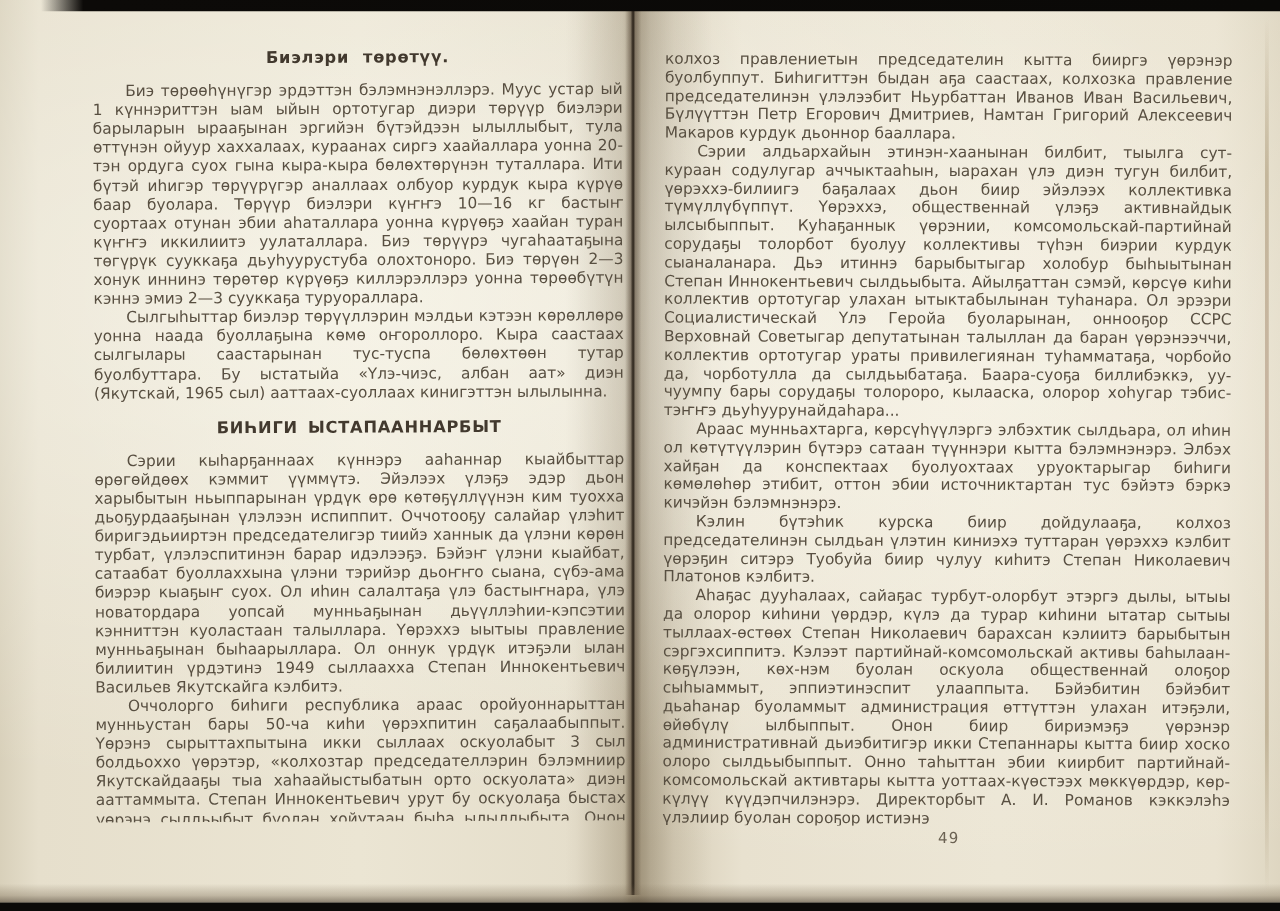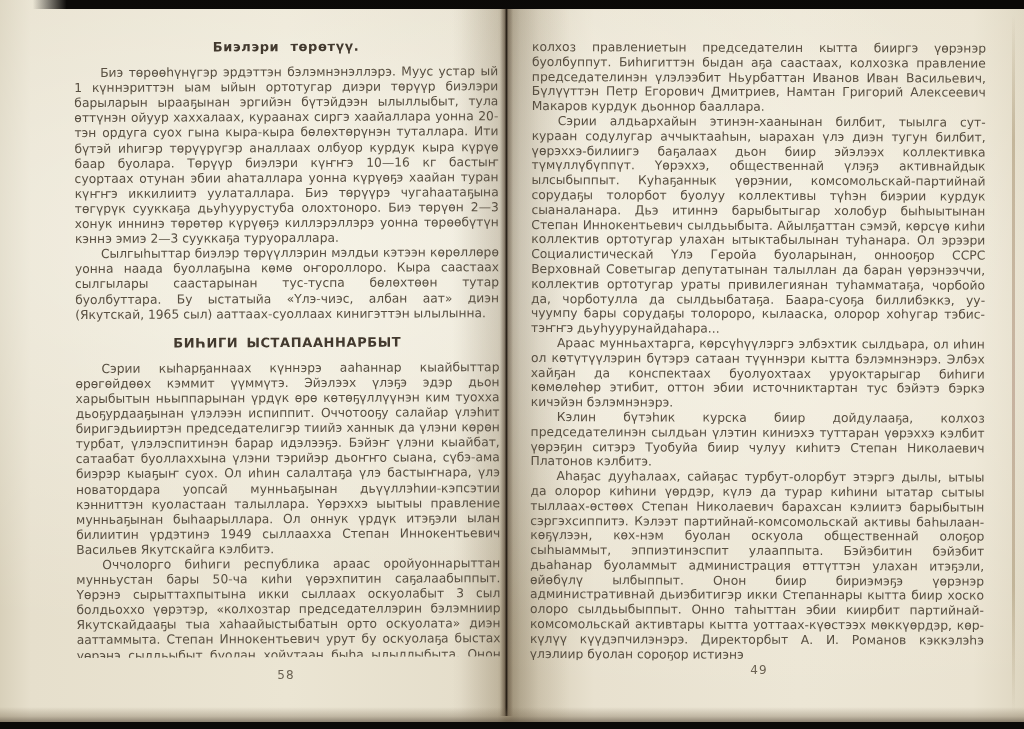--- a/index.html
+++ b/index.html
@@ -60,21 +60,20 @@
   <div class="spine"></div>
 
   <div class="page-text left">
     <h2 class="h-center">Биэлэри төрөтүү.</h2>
     <p>Биэ төрөөһүнүгэр эрдэттэн бэлэмнэнэллэрэ. Муус устар ый 1 күннэриттэн ыам ыйын ортотугар диэри төрүүр биэлэри барыларын ырааҕынан эргийэн бүтэйдээн ылыллыбыт, тула өттүнэн ойуур хаххалаах, кураанах сиргэ хаайаллара уонна 20-тэн ордуга суох гына кыра-кыра бөлөхтөрүнэн туталлара. Ити бүтэй иһигэр төрүүрүгэр аналлаах олбуор курдук кыра күрүө баар буолара. Төрүүр биэлэри күҥҥэ 10—16 кг бастыҥ суортаах отунан эбии аһаталлара уонна күрүөҕэ хаайан туран күҥҥэ иккилиитэ уулаталлара. Биэ төрүүрэ чугаһаатаҕына төгүрүк сууккаҕа дьуһуурустуба олохтоноро. Биэ төрүөн 2—3 хонук иннинэ төрөтөр күрүөҕэ киллэрэллэрэ уонна төрөөбүтүн кэннэ эмиэ 2—3 сууккаҕа туруораллара.</p>
     <p>Сылгыһыттар биэлэр төрүүллэрин мэлдьи кэтээн көрөллөрө уонна наада буоллаҕына көмө оҥороллоро. Кыра саастаах сылгылары саастарынан тус-туспа бөлөхтөөн тутар буолбуттара. Бу ыстатыйа «Үлэ-чиэс, албан аат» диэн (Якутскай, 1965 сыл) ааттаах-суоллаах кинигэттэн ылылынна.</p>
     <h2 class="h-center h-mid">БИҺИГИ ЫСТАПААННАРБЫТ</h2>
     <p>Сэрии кыһарҕаннаах күннэрэ ааһаннар кыайбыттар өрөгөйдөөх кэммит үүммүтэ. Эйэлээх үлэҕэ эдэр дьон харыбытын ньыппарынан үрдүк өрө көтөҕүллүүнэн ким туохха дьоҕурдааҕынан үлэлээн испиппит. Оччотооҕу салайар үлэһит биригэдьииртэн председателигэр тиийэ ханнык да үлэни көрөн турбат, үлэлэспитинэн барар идэлээҕэ. Бэйэҥ үлэни кыайбат, сатаабат буоллаххына үлэни тэрийэр дьоҥҥо сыана, сүбэ-ама биэрэр кыаҕыҥ суох. Ол иһин салалтаҕа үлэ бастыҥнара, үлэ новатордара уопсай мунньаҕынан дьүүллэһии-кэпсэтии кэнниттэн куоластаан талыллара. Үөрэххэ ыытыы правление мунньаҕынан быһаарыллара. Ол оннук үрдүк итэҕэли ылан билиитин үрдэтинэ 1949 сыллаахха Степан Иннокентьевич Васильев Якутскайга кэлбитэ.</p>
     <p>Оччолорго биһиги республика араас оройуоннарыттан мунньустан бары 50-ча киһи үөрэхпитин саҕалаабыппыт. Үөрэнэ сырыттахпытына икки сыллаах оскуолабыт 3 сыл болдьоххо үөрэтэр, «колхозтар председателлэрин бэлэмниир Якутскайдааҕы тыа хаһаайыстыбатын орто оскуолата» диэн ааттаммыта. Степан Иннокентьевич урут бу оскуолаҕа быстах үөрэнэ сылдьыбыт буолан хойутаан быһа ылыллыбыта. Онон Социалистическай Үлэ Геройун, эдэр да буоллар опыттаах</p>
   </div>
-  <div class="pagenum pn-left">58</div>
 
   <div class="page-text right">
     <p class="noindent">колхоз правлениетын председателин кытта бииргэ үөрэнэр буолбуппут. Биһигиттэн быдан аҕа саастаах, колхозка правление председателинэн үлэлээбит Ньурбаттан Иванов Иван Васильевич, Бүлүүттэн Петр Егорович Дмитриев, Намтан Григорий Алексеевич Макаров курдук дьоннор бааллара.</p>
     <p>Сэрии алдьархайын этинэн-хаанынан билбит, тыылга сут-кураан содулугар аччыктааһын, ыарахан үлэ диэн тугун билбит, үөрэххэ-билиигэ баҕалаах дьон биир эйэлээх коллективка түмүллүбүппүт. Үөрэххэ, общественнай үлэҕэ активнайдык ылсыбыппыт. Куһаҕаннык үөрэнии, комсомольскай-партийнай сорудаҕы толорбот буолуу коллективы түһэн биэрии курдук сыаналанара. Дьэ итиннэ барыбытыгар холобур быһыытынан Степан Иннокентьевич сылдьыбыта. Айылҕаттан сэмэй, көрсүө киһи коллектив ортотугар улахан ытыктабылынан туһанара. Ол эрээри Социалистическай Үлэ Геройа буоларынан, онноoҕор ССРС Верховнай Советыгар депутатынан талыллан да баран үөрэнээччи, коллектив ортотугар ураты привилегиянан туһамматаҕа, чорбойо да, чорботулла да сылдьыбатаҕа. Баара-суоҕа биллибэккэ, уу-чуумпу бары сорудаҕы толороро, кылааска, олорор хоһугар тэбис-тэҥҥэ дьуһуурунайдаһара...</p>
     <p>Араас мунньахтарга, көрсүһүүлэргэ элбэхтик сылдьара, ол иһин ол көтүтүүлэрин бүтэрэ сатаан түүннэри кытта бэлэмнэнэрэ. Элбэх хайҕан да конспектаах буолуохтаах уруоктарыгар биһиги көмөлөһөр этибит, оттон эбии источниктартан тус бэйэтэ бэркэ кичэйэн бэлэмнэнэрэ.</p>
     <p>Кэлин бүтэһик курска биир дойдулааҕа, колхоз председателинэн сылдьан үлэтин киниэхэ туттаран үөрэххэ кэлбит үөрэҕин ситэрэ Туобуйа биир чулуу киһитэ Степан Николаевич Платонов кэлбитэ.</p>
     <p>Аһаҕас дууһалаах, сайаҕас турбут-олорбут этэргэ дылы, ытыы да олорор киһини үөрдэр, күлэ да турар киһини ытатар сытыы тыллаах-өстөөх Степан Николаевич барахсан кэлиитэ барыбытын сэргэхсиппитэ. Кэлээт партийнай-комсомольскай активы баһылаан-көҕүлээн, көх-нэм буолан оскуола общественнай олоҕор сыһыаммыт, эппиэтинэспит улааппыта. Бэйэбитин бэйэбит дьаһанар буоламмыт администрация өттүттэн улахан итэҕэли, өйөбүлү ылбыппыт. Онон биир бириэмэҕэ үөрэнэр административнай дьиэбитигэр икки Степаннары кытта биир хоско олоро сылдьыбыппыт. Онно таһыттан эбии киирбит партийнай-комсомольскай активтары кытта уоттаах-күөстээх мөккүөрдэр, көр-күлүү күүдэпчилэнэрэ. Директорбыт А. И. Романов кэккэлэһэ үлэлиир буолан сороҕор истиэнэ</p>
   </div>
   <div class="pagenum pn-right">49</div>
 

